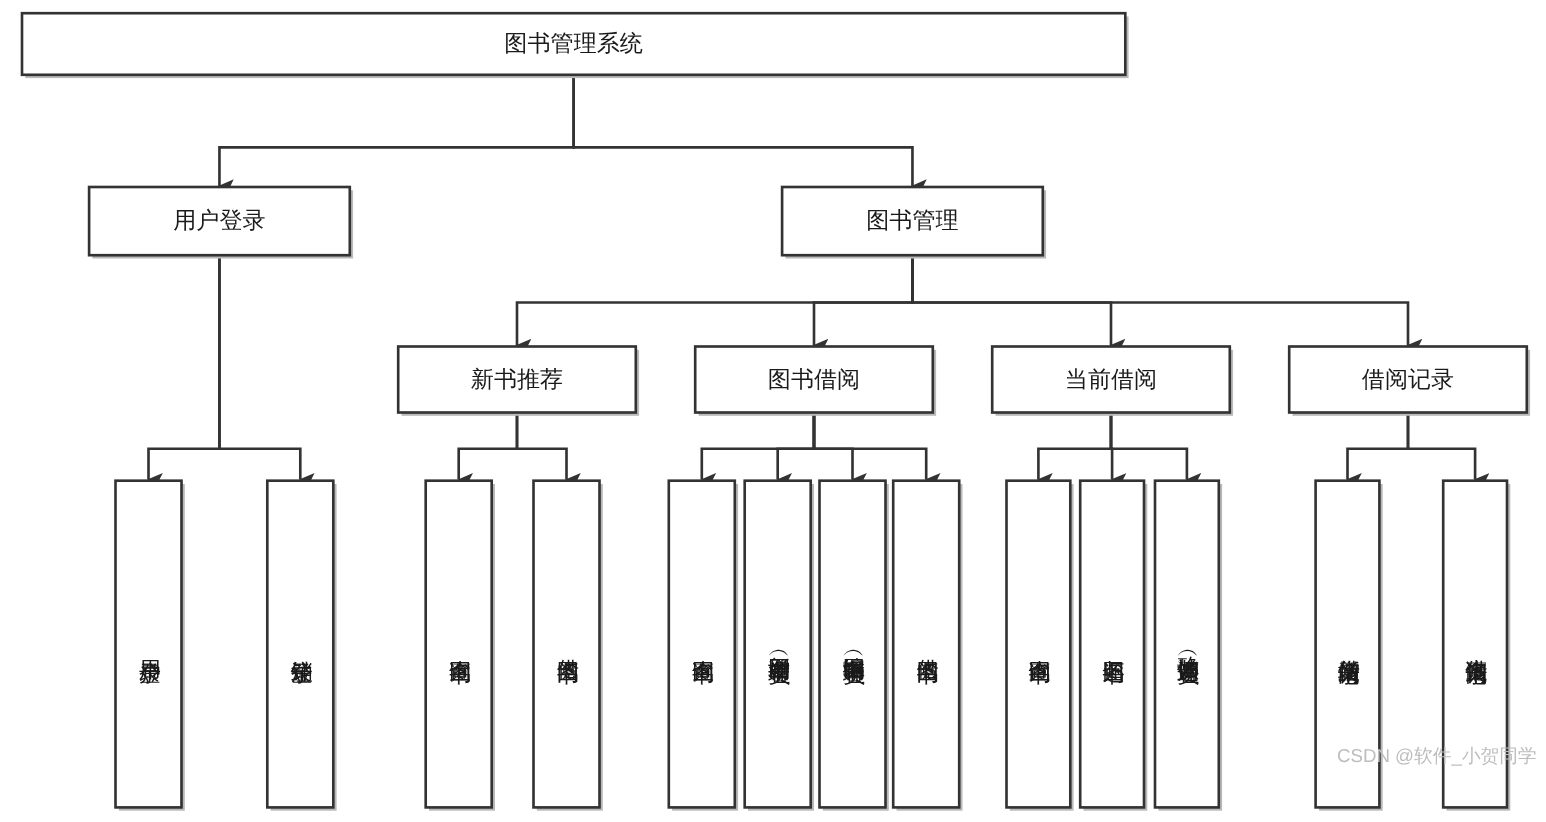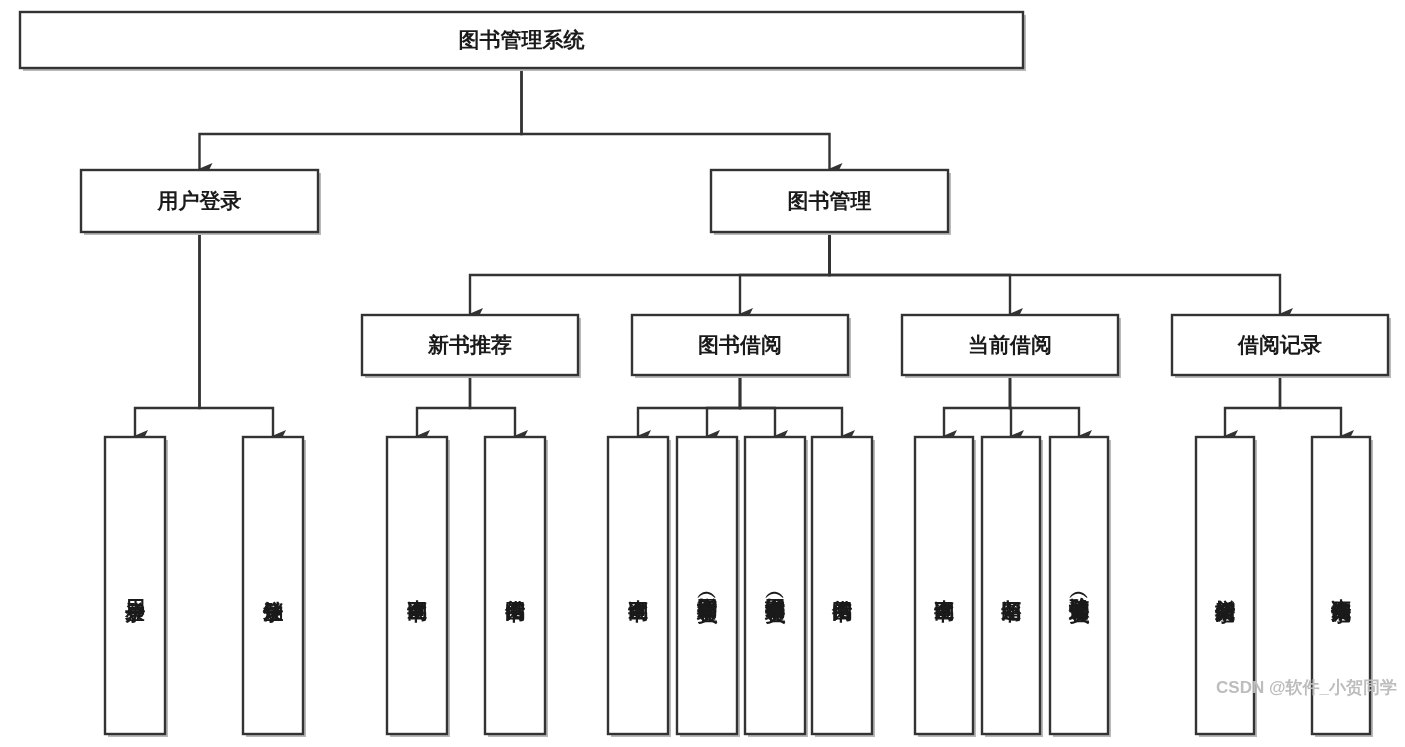--- a/index.html
+++ b/index.html
@@ -11,21 +11,20 @@
     width: 1405px;
     height: 747px;
     font-family: "Liberation Sans", "DejaVu Sans", sans-serif;
     overflow: hidden;
     position: relative;
   }
   #diagram-root {
     position: relative;
     width: 1405px;
     height: 703px;
-    font-weight: bold;
   }
   svg#tree-svg {
     position: absolute;
     top: 0;
     left: 0;
     width: 1405px;
     height: 747px;
   }
   .node-box {
     fill: #ffffff;

